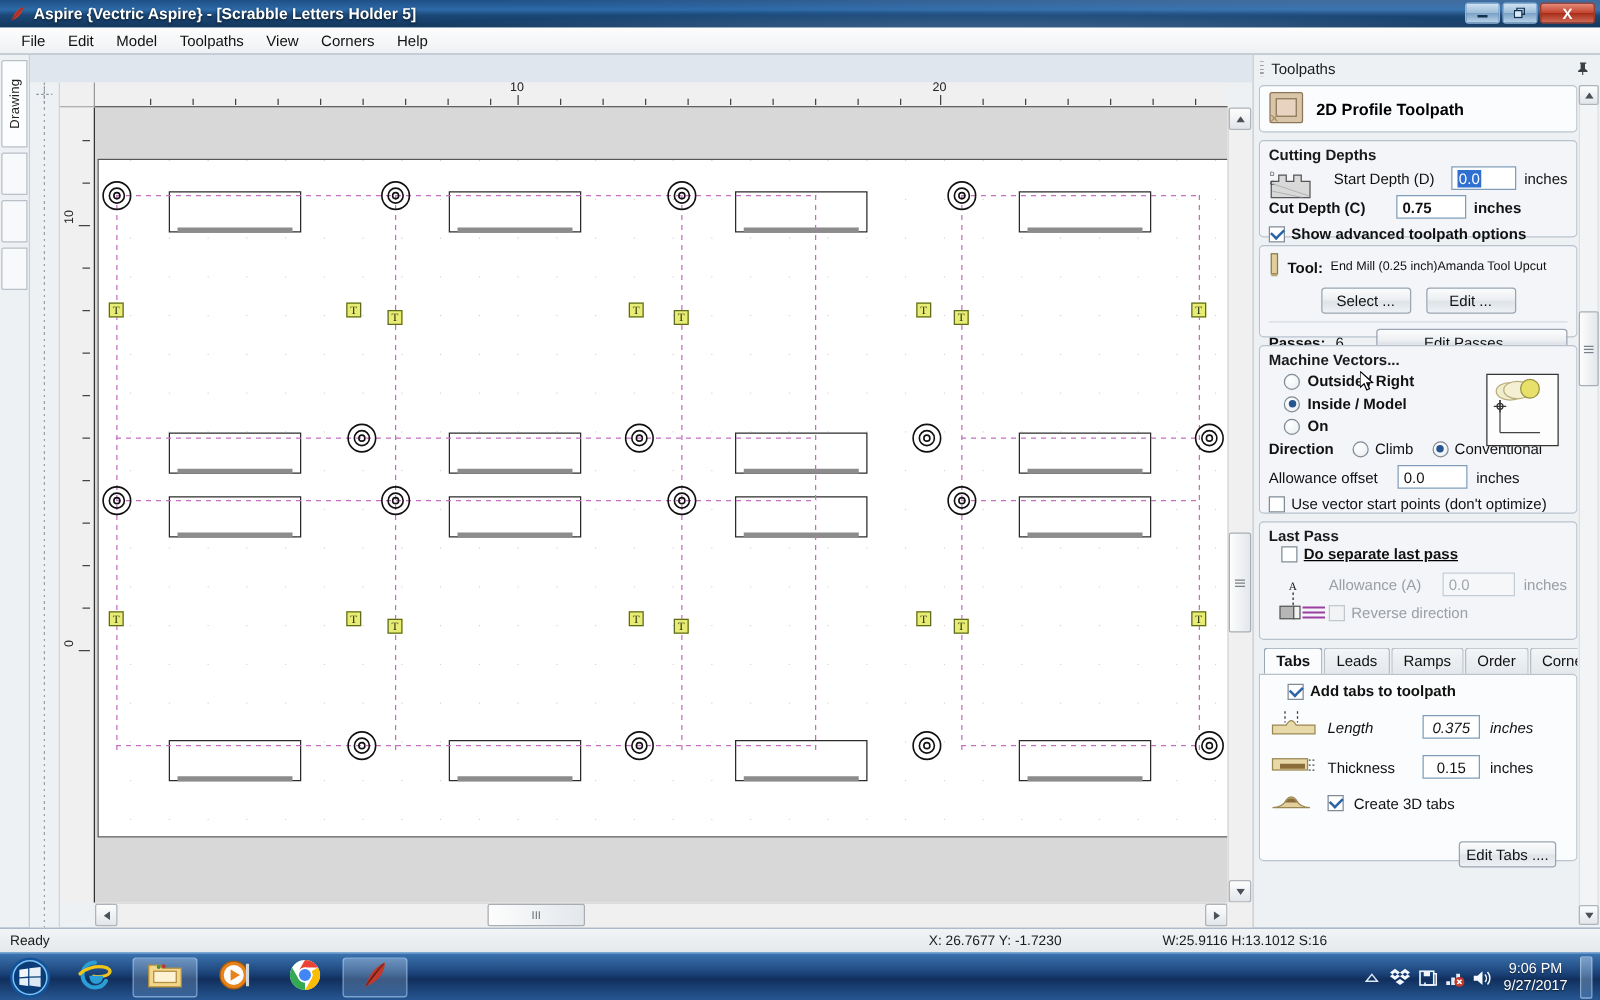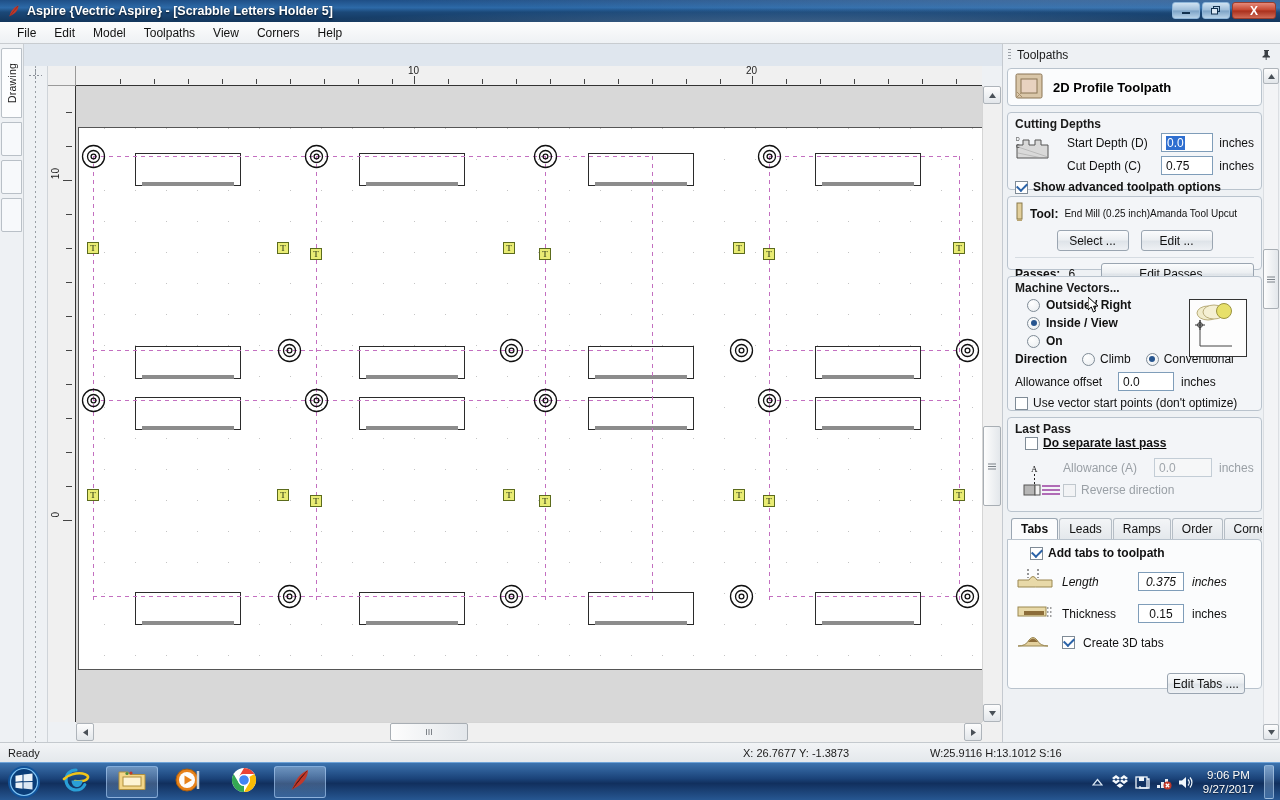--- a/index.html
+++ b/index.html
@@ -699,21 +699,21 @@
             <text x="0" y="13" font-size="5" fill="#333" font-family="Liberation Sans">C</text>
           </svg>
         </div>
         <div class="row" style="margin-left:52px;margin-top:2px;gap:6px;">
           <span class="lbl" style="width:96px;">Start Depth (D)</span>
           <div class="tf sel" style="width:56px;">
               <span>0.0</span>
             </div>
           <span class="lbl">inches</span>
         </div>
-        <div class="row" style="margin-left:52px;margin-top:4px;gap:6px;">
+        <div class="row" style="margin-top:4px;gap:6px;font-weight:bold;">
           <span class="lbl" style="width:96px;">Cut Depth (C)</span>
           <div class="tf" style="width:56px;">
               <span>0.75</span>
             </div>
           <span class="lbl">inches</span>
         </div>
         <div class="row" style="margin-top:5px;gap:5px;">
           <span class="cb checked"></span>
           <span class="lbl bold">Show advanced toolpath options</span>
         </div>
@@ -752,21 +752,21 @@
             <path d="M5 25 h10 M10 20 v10" stroke="#333" stroke-width="1"></path>
             <circle cx="10" cy="25" r="2.4" fill="none" stroke="#333"></circle>
           </svg>
         </div>
         <div class="row" style="gap:6px;margin:3px 0 0 12px;">
           <span class="rb"></span>
           <span class="lbl bold">Outside / Right</span>
         </div>
         <div class="row" style="gap:6px;margin:4px 0 0 12px;">
           <span class="rb on"></span>
-          <span class="lbl bold">Inside / View</span>
+          <span class="lbl bold">Inside / Model</span>
         </div>
         <div class="row" style="gap:6px;margin:4px 0 0 12px;">
           <span class="rb"></span>
           <span class="lbl bold">On</span>
         </div>
         <div class="row" style="gap:5px;margin-top:4px;">
           <span class="lbl bold">Direction</span>
           <span class="rb" style="margin-left:10px;"></span>
           <span class="lbl">Climb</span>
           <span class="rb on" style="margin-left:10px;"></span>
@@ -869,21 +869,21 @@
 
   <div id="cursor">
     <svg width="12" height="18" viewBox="0 0 12 18">
       <path d="M0 0 L0 13 L3.3 10 L5.4 15 L7.6 14 L5.5 9.3 L10 9 Z" fill="#fff" stroke="#000" stroke-width="1"></path>
     </svg>
   </div>
 </div>
 
 <div id="statusbar">
   <span class="sb-cell">Ready</span>
-  <span class="sb-cell" style="position:absolute;left:735px;">X: 26.7677 Y: -1.3873</span>
+  <span class="sb-cell" style="position:absolute;left:735px;">X: 26.7677 Y: -1.7230</span>
   <span class="sb-cell" style="position:absolute;left:922px;">W:25.9116  H:13.1012  S:16</span>
 </div>
 
 <div id="taskbar">
   <div id="startorb">
     <svg width="34" height="34" viewBox="0 0 34 34">
       <circle cx="17" cy="17" r="16" fill="#10539b"></circle>
       <circle cx="17" cy="17" r="13.5" fill="#0a3d78" stroke="#7fc4f5" stroke-width="1.2"></circle>
       <g transform="translate(8.5,8.5)">
         <path d="M0 2.2 L7 1.2 L7 7.6 L0 8.2 Z" fill="#f2f6fa"></path>

